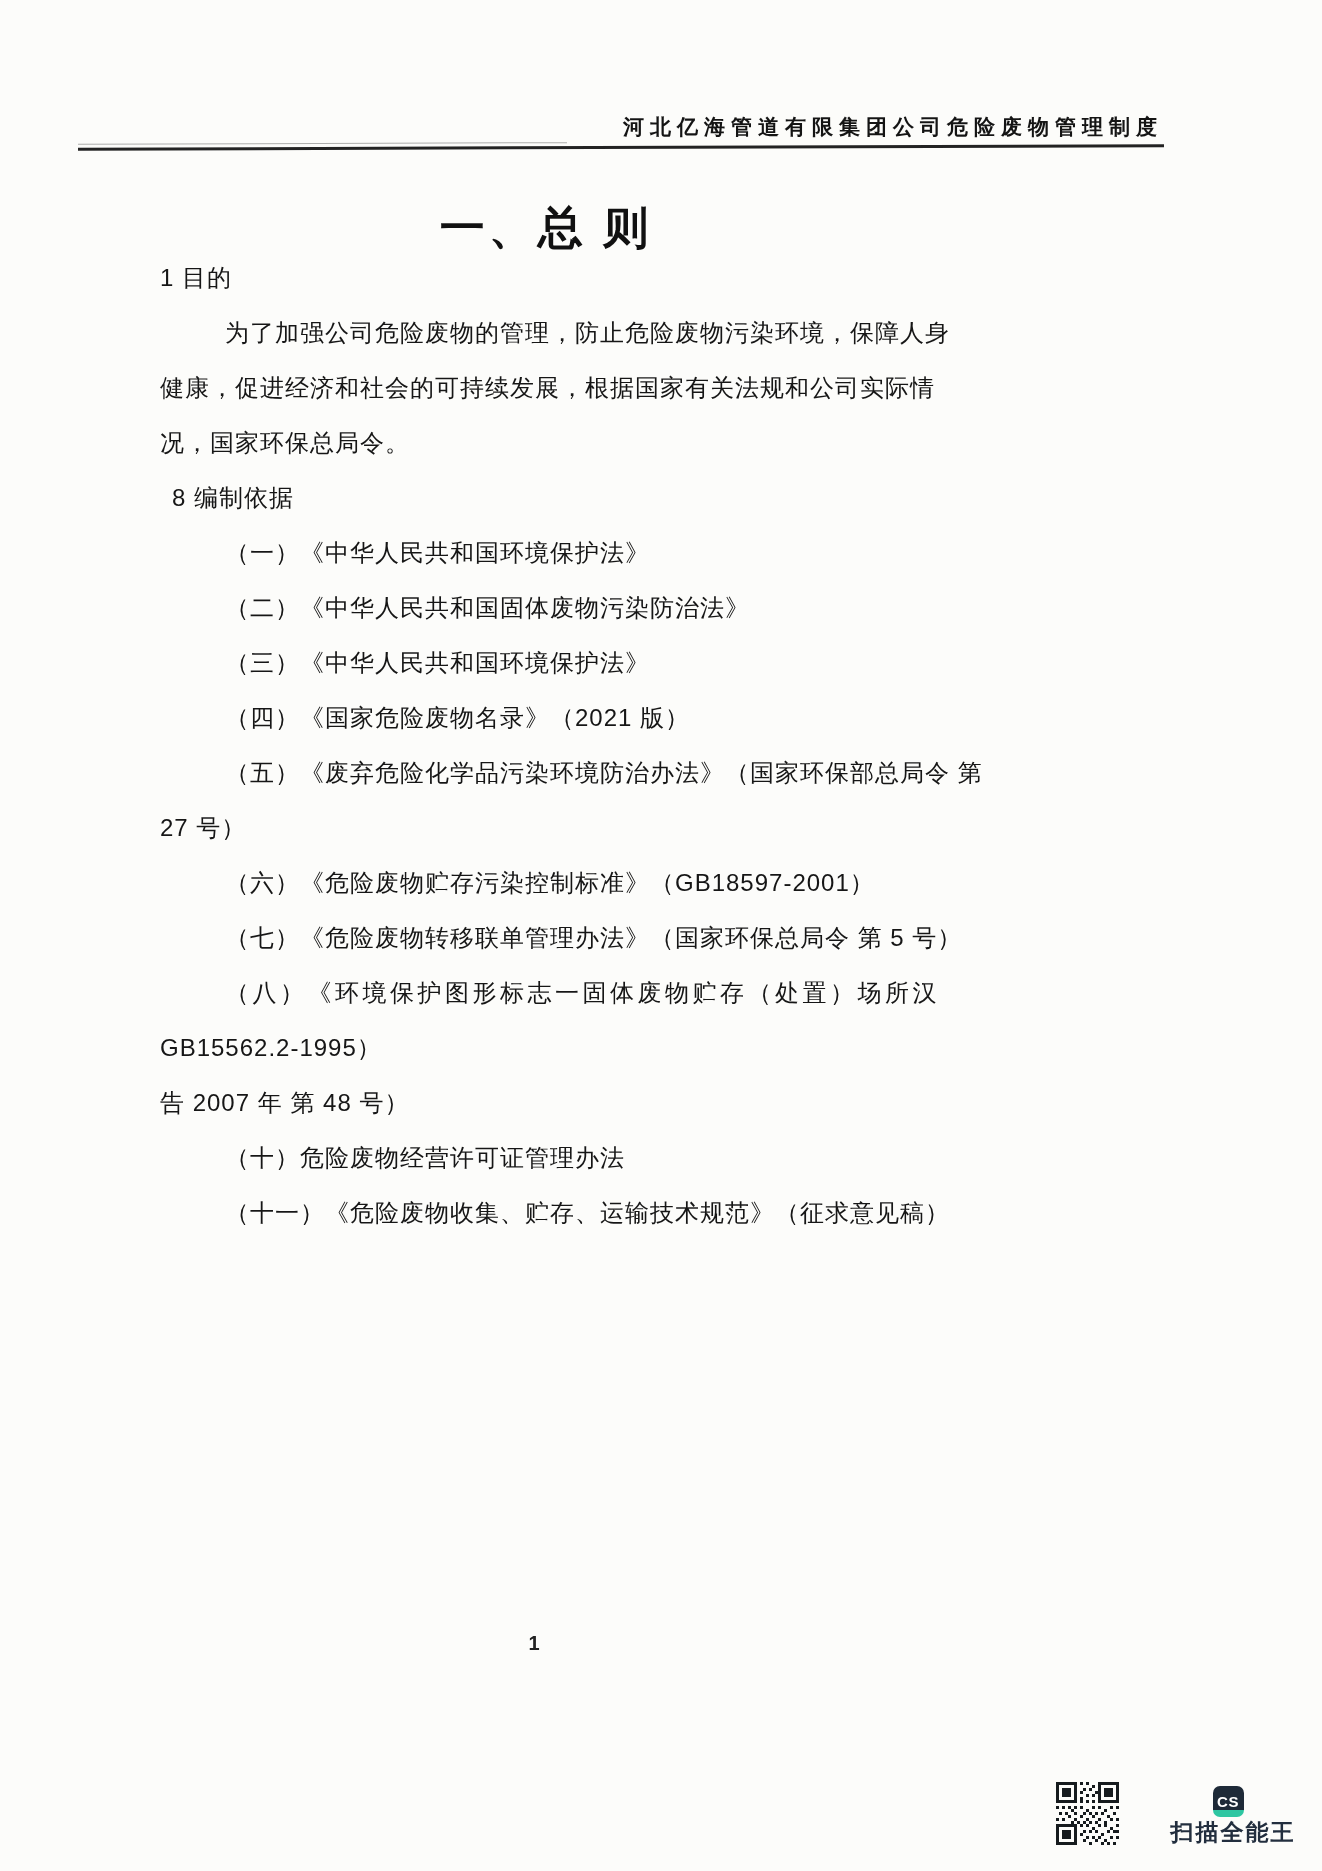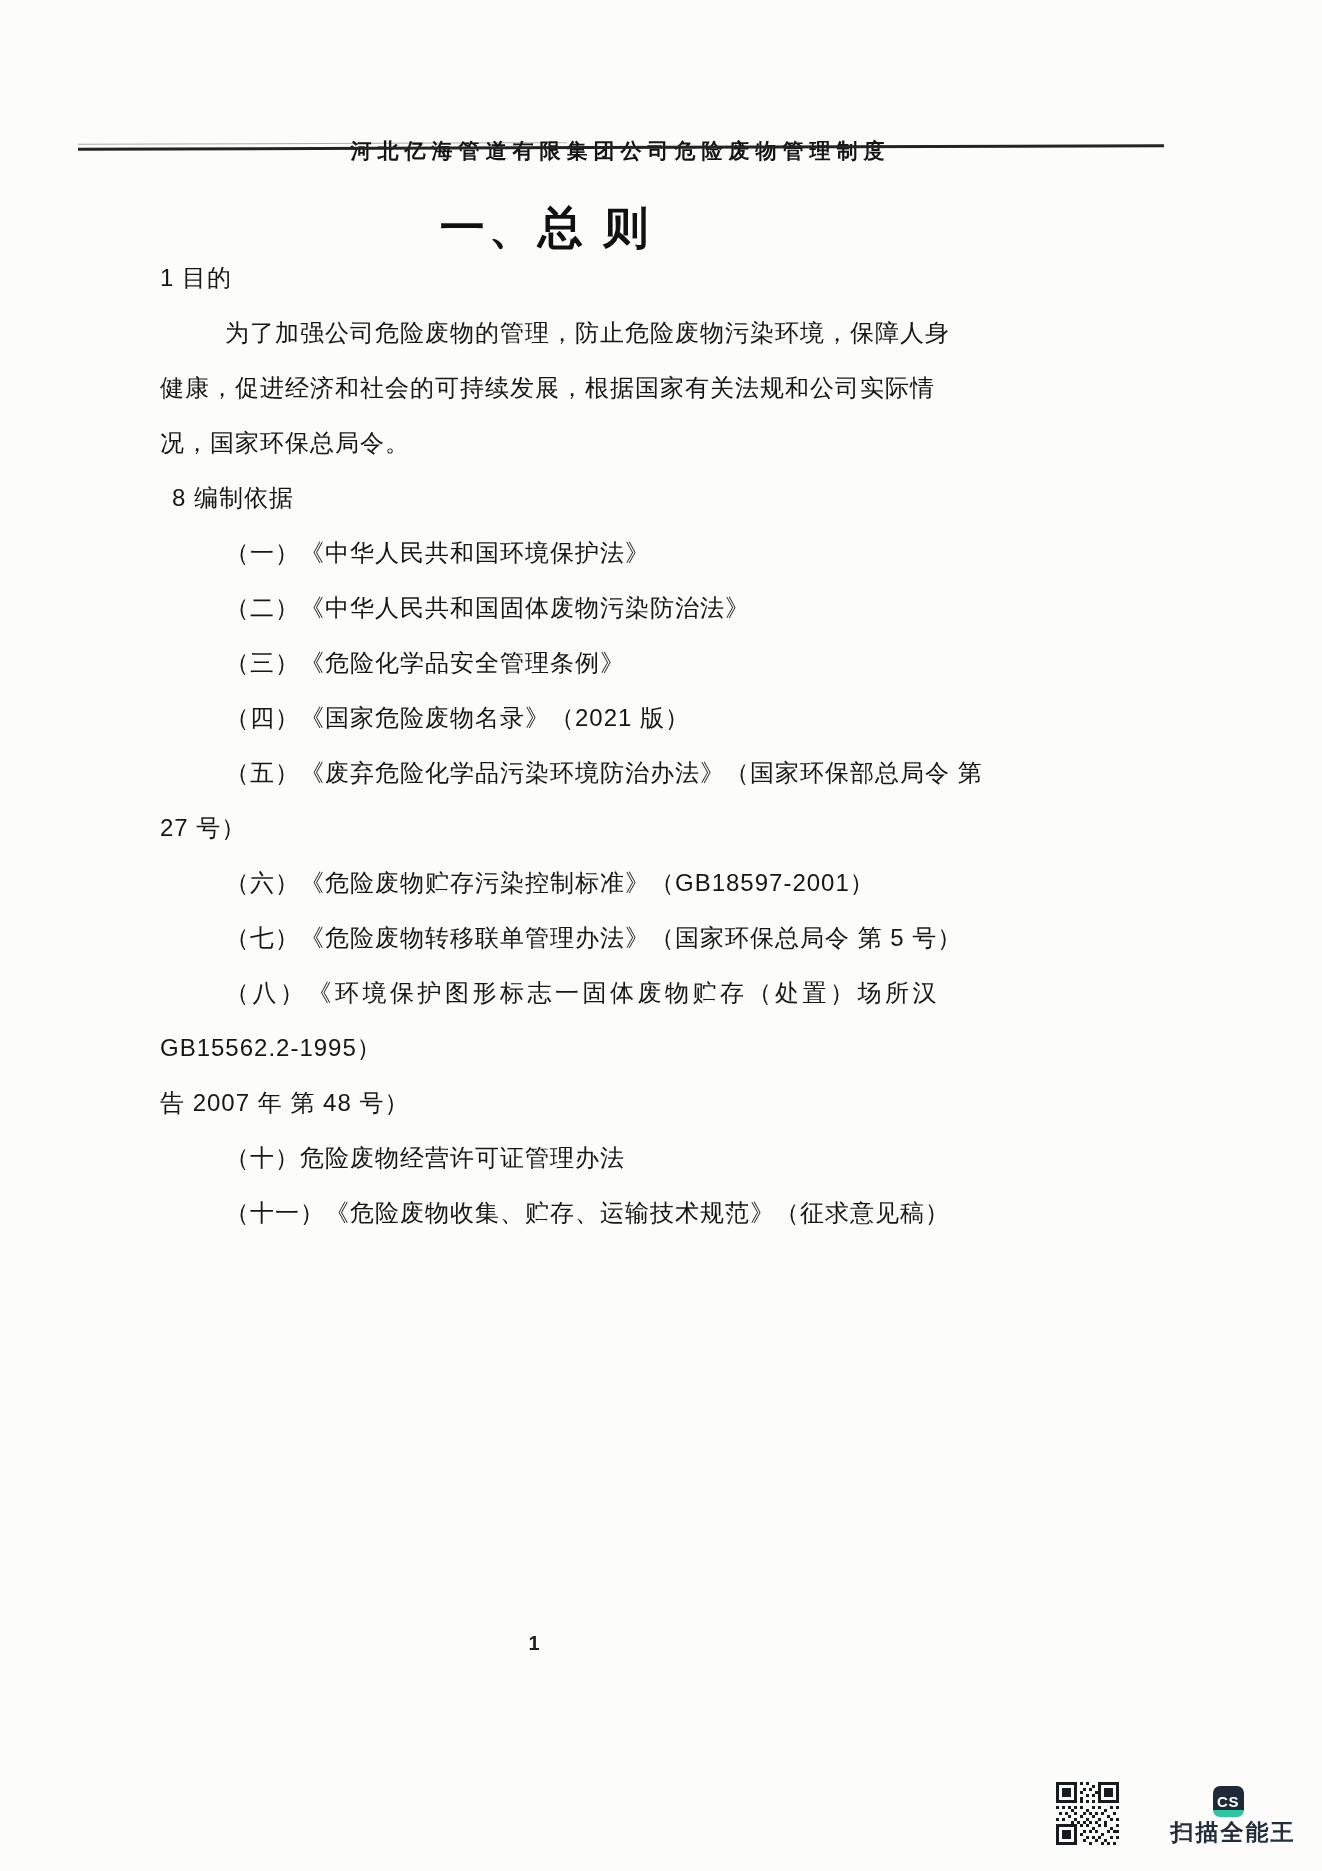--- a/index.html
+++ b/index.html
@@ -8,24 +8,23 @@
     width:1322px;height:1871px;
     margin:0 auto;
     background:#fcfcfa;
     font-family:"Liberation Sans",sans-serif;
     color:#1a1a1a;
     overflow:hidden;
   }
   
   .header-text{
     position:absolute;top:113px;left:78px;width:1085px;
-    text-align:center;
+    text-align:right;
     font-size:21px;font-weight:bold;letter-spacing:6px;
     color:#141414;
-    margin-top:24px;
   }
   .header-rule{
     position:absolute;top:146px;left:78px;width:1086px;height:3px;
     background:#232323;
     transform:rotate(-0.18deg);
   }
   .header-rule::before{
     content:"";position:absolute;left:0;top:-4px;width:45%;height:1px;
     background:rgba(30,30,30,.35);
   }
@@ -93,21 +92,21 @@
   <h1 class="doc-title">一、总 则</h1>
 
   <div class="body-block">
     <div class="line">1 目的</div>
     <div class="line indent">为了加强公司危险废物的管理，防止危险废物污染环境，保障人身</div>
     <div class="line">健康，促进经济和社会的可持续发展，根据国家有关法规和公司实际情</div>
     <div class="line">况，国家环保总局令。</div>
     <div class="line small-indent">8 编制依据</div>
     <div class="line indent">（一）《中华人民共和国环境保护法》</div>
     <div class="line indent">（二）《中华人民共和国固体废物污染防治法》</div>
-    <div class="line indent">（三）《危险化学品安全管理条例》</div>
+    <div class="line indent">（三）《中华人民共和国环境保护法》</div>
     <div class="line indent">（四）《国家危险废物名录》（2021 版）</div>
     <div class="line indent">（五）《废弃危险化学品污染环境防治办法》（国家环保部总局令 第</div>
     <div class="line">27 号）</div>
     <div class="line indent">（六）《危险废物贮存污染控制标准》（GB18597-2001）</div>
     <div class="line indent">（七）《危险废物转移联单管理办法》（国家环保总局令 第 5 号）</div>
     <div class="line indent spaced">（八）《环境保护图形标志一固体废物贮存（处置）场所汉</div>
     <div class="line">GB15562.2-1995）</div>
     <div class="line">告 2007 年 第 48 号）</div>
     <div class="line indent">（十）危险废物经营许可证管理办法</div>
     <div class="line indent">（十一）《危险废物收集、贮存、运输技术规范》（征求意见稿）</div>

